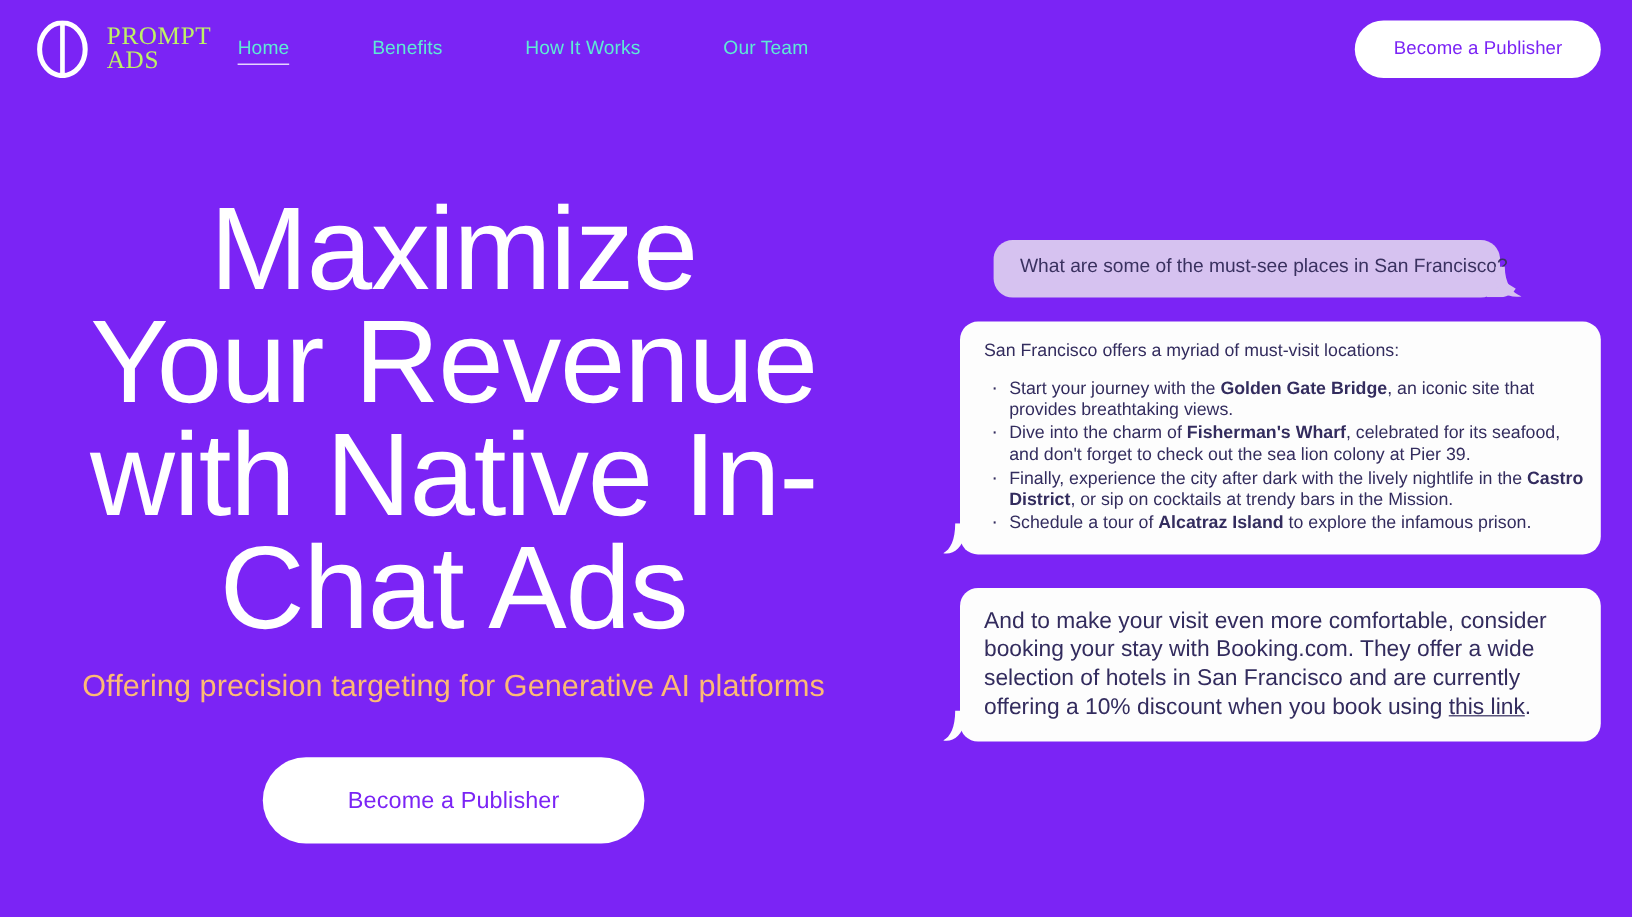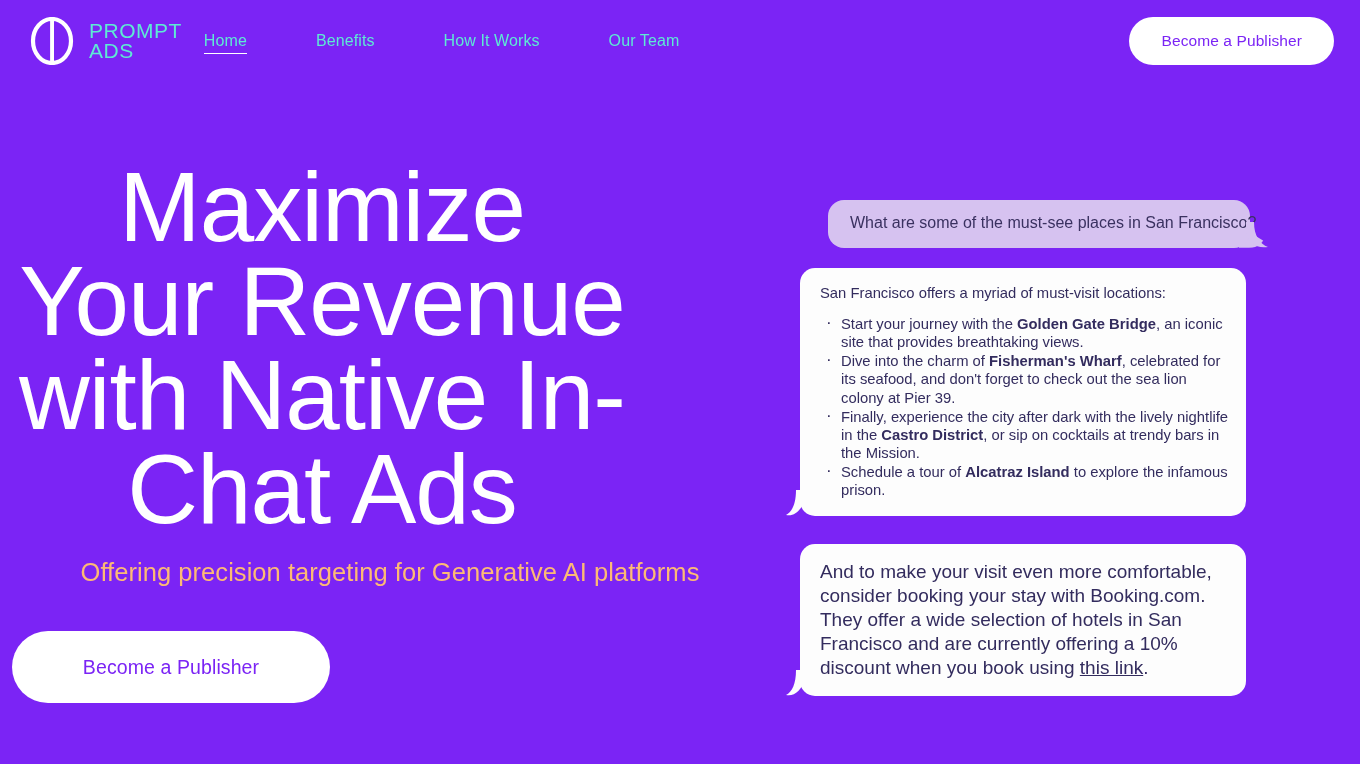--- a/index.html
+++ b/index.html
@@ -41,22 +41,23 @@
     width: 48px;
     height: 48px;
     display: block;
     flex: 0 0 auto;
   }
 
   .brand-text {
     display: flex;
     flex-direction: column;
     line-height: 0.93;
-    color: #5eead4;
+    color: #bef264;
     letter-spacing: 0.5px;
+    font-family: Liberation Serif, serif;
   }
   .brand-line1 {
     font-size: 21px;
     font-weight: 300;
   }
   .brand-line2 {
     font-size: 21px;
     font-weight: 300;
   }
 
@@ -96,25 +97,26 @@
     padding: 0 32px;
     cursor: pointer;
     font-family: "Liberation Sans", sans-serif;
     letter-spacing: 0.1px;
     white-space: nowrap;
   }
 
   
   .hero-left {
     position: absolute;
-    left: 12px;
+    left: 0;
     top: 160px;
     width: 756px;
     display: flex;
     flex-direction: column;
+    align-items: center;
   }
 
   .hero-title {
     color: #FFFFFF;
     font-size: 98px;
     font-weight: 300;
     line-height: 0.96;
     text-align: center;
     letter-spacing: -1px;
     width: 620px;
@@ -191,21 +193,21 @@
     bottom: 0;
     width: 22px;
     height: 26px;
   }
 
   
   .bubble-bot {
     background: #FDFDFD;
     border-radius: 15px;
     padding: 16px 14px 16px 20px;
-    width: 446px;
+    width: 534px;
     position: relative;
   }
   .bubble-bot-tail {
     position: absolute;
     left: -14px;
     bottom: 0;
     width: 18px;
     height: 26px;
   }
 

